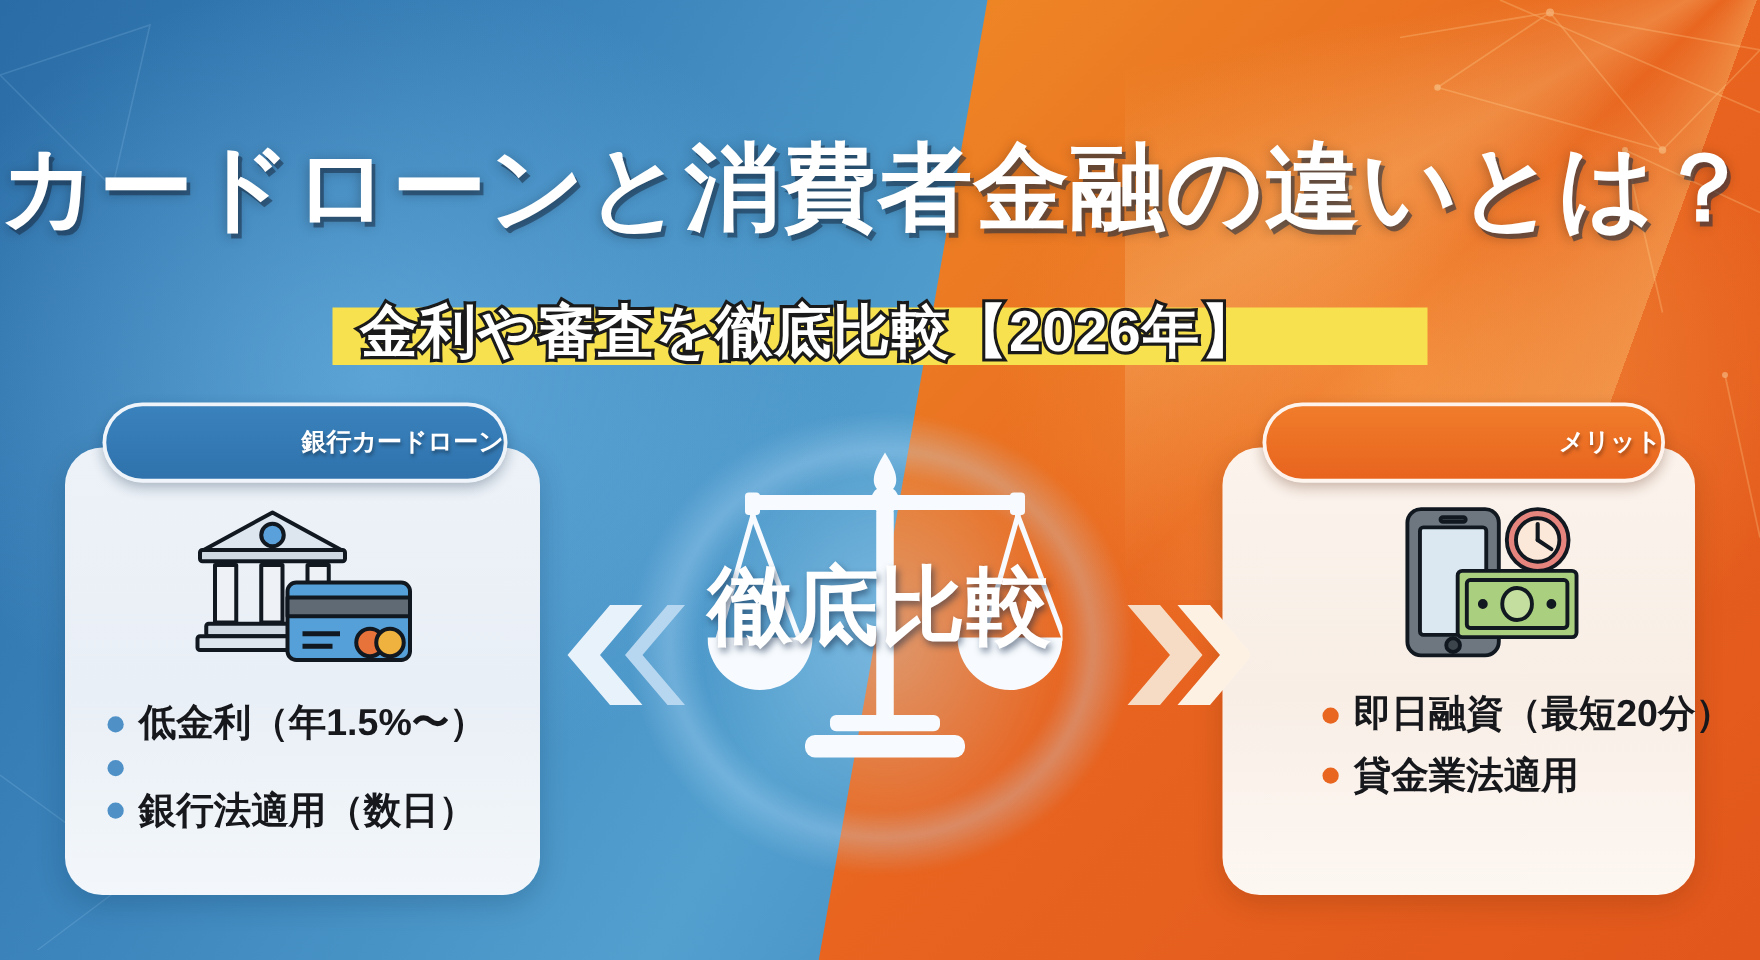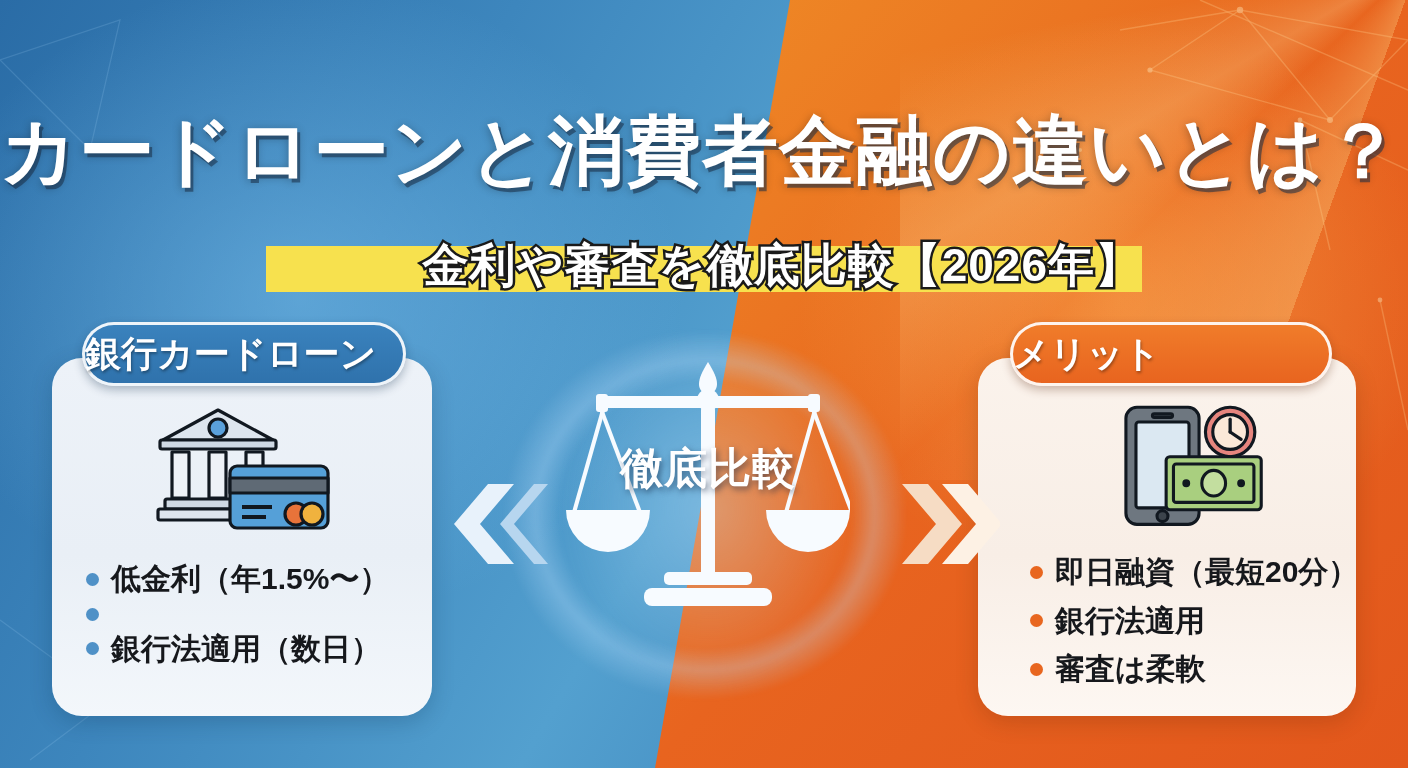--- a/index.html
+++ b/index.html
@@ -55,44 +55,45 @@
     text-shadow:3px 4px 0 rgba(25,45,70,.55), 0 2px 10px rgba(0,0,0,.30);
   }
   .subtitle-wrap{
     position:absolute;left:266px;top:236px;width:876px;height:58px;
   }
   .hl-band{
     position:absolute;left:0;top:10px;width:876px;height:46px;
     background:#f7e14e;
   }
   .subtitle{
-    position:absolute;left:0;top:0;width:876px;text-align:right;
+    position:absolute;left:0;top:0;width:876px;text-align:left;
     font-size:46px;font-weight:bold;color:#ffffff;white-space:nowrap;
     line-height:58px;letter-spacing:1px;
     -webkit-text-stroke:5px #1a1a1a;
     paint-order:stroke fill;
+    padding-left:22px;
   }
 
   
   .card{
     position:absolute;border-radius:30px;
   }
   .card-left{
     left:52px;top:358px;width:380px;height:358px;
     background:linear-gradient(180deg,#edf2f8 0%, #e9eff6 55%, #f3f7fb 100%);
     box-shadow:0 6px 22px rgba(10,40,70,.22);
   }
   .card-right{
     left:978px;top:358px;width:378px;height:358px;
     background:linear-gradient(180deg,#fbf3ec 0%, #f8eee6 55%, #fdf7f2 100%);
     box-shadow:0 6px 22px rgba(90,35,10,.22);
   }
   .badge{
     position:absolute;border-radius:34px;height:58px;line-height:58px;
-    text-align:left;font-size:36px;font-weight:bold;color:#ffffff;
+    text-align:right;font-size:20px;font-weight:bold;color:#ffffff;
     white-space:nowrap;border:3px solid rgba(255,255,255,.92);
     text-shadow:1px 2px 3px rgba(0,0,0,.35);
   }
   .badge-left{
     left:82px;top:322px;width:318px;
     background:linear-gradient(180deg,#3a82bd 0%, #2f72ac 100%);
     box-shadow:0 4px 10px rgba(10,40,70,.3);
   }
   .badge-right{
     left:1010px;top:322px;width:316px;
@@ -106,28 +107,28 @@
 
   .bullets{position:absolute;list-style:none;margin:0;padding:0;}
   .bullets li{
     display:flex;align-items:center;gap:12px;
     font-size:30px;font-weight:bold;color:#16181c;
     white-space:nowrap;margin-bottom:8px;line-height:1.35;
   }
   .dot{width:13px;height:13px;border-radius:50%;flex:0 0 13px;display:block;}
   .bullets-left{left:86px;top:559px;}
   .bullets-left .dot{background:#4f91c7;}
-  .bullets-right{left:1030px;top:552px;}
+  .bullets-right{left:1058px;top:552px;}
   .bullets-right .dot{background:#e8661f;}
 
   
   .scale{position:absolute;left:566px;top:360px;width:284px;height:262px;}
   .scale-label{
-    position:absolute;left:566px;top:440px;width:284px;text-align:center;
-    font-size:43px;font-weight:bold;color:#ffffff;white-space:nowrap;
+    position:absolute;left:566px;top:440px;width:284px;
+    font-size:68px;font-weight:bold;color:#ffffff;white-space:nowrap;
     text-shadow:2px 3px 6px rgba(20,40,70,.55);
     letter-spacing:1px;
   }
   .caption{
     position:absolute;left:404px;top:640px;width:604px;text-align:center;
     font-size:29px;font-weight:bold;color:#ffffff;line-height:1.32;
     text-shadow:2px 3px 5px rgba(20,35,60,.6);
     white-space:nowrap;
   }
 
@@ -242,25 +243,21 @@
     </g>
   </svg>
 
   <ul class="bullets bullets-right">
     <li>
       <span class="dot"></span>
       <span>即日融資（最短20分）</span>
     </li>
     <li>
       <span class="dot"></span>
-      <span>銀行法適用</span>
-    </li>
-    <li>
-      <span class="dot"></span>
-      <span>審査は柔軟</span>
+      <span>貸金業法適用</span>
     </li>
   </ul>
 
   <svg class="scale" viewBox="0 0 284 262">
     <g fill="#f7fbff">
 
       <path d="M142 2 c6 10 9 16 9 22 c0 6-4 10-9 10 c-5 0-9-4-9-10 c0-6 3-12 9-22 z"></path>
       <circle cx="142" cy="40" r="11"></circle>
 
       <rect x="34" y="36" width="216" height="12" rx="6"></rect>

